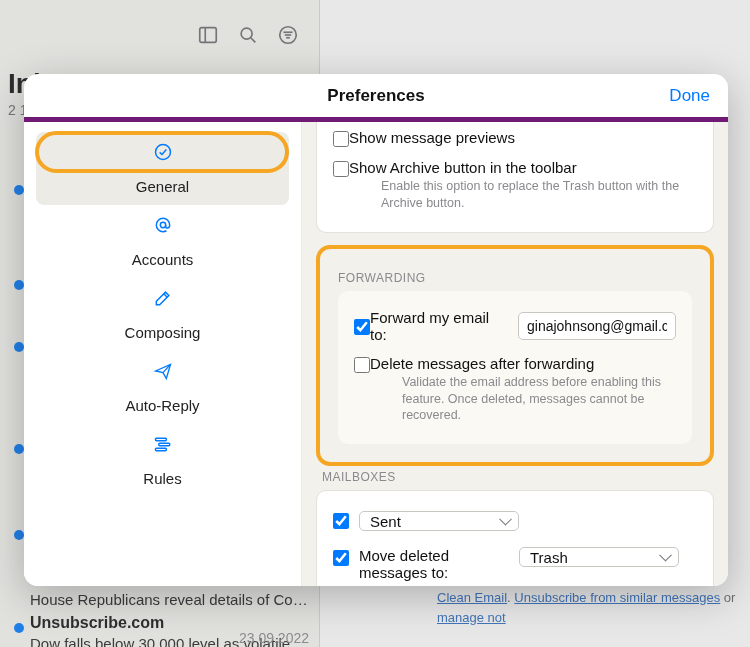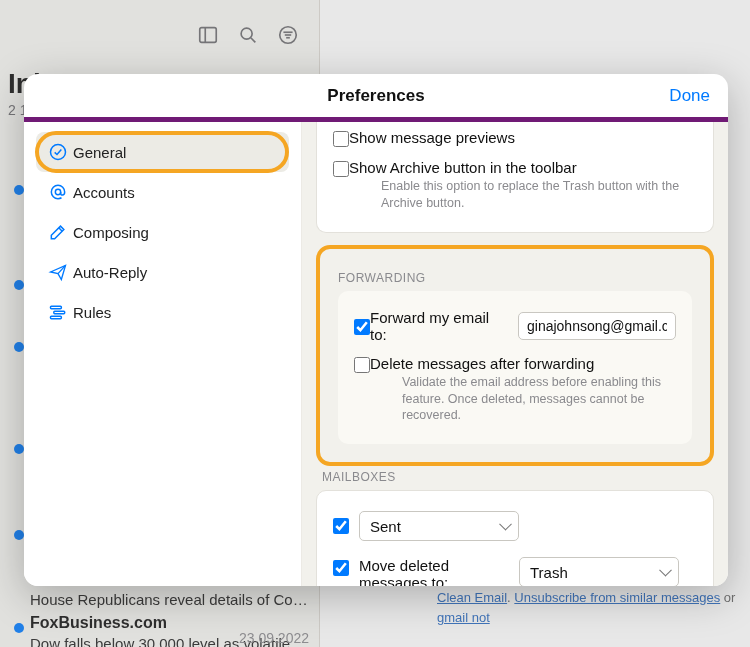--- a/index.html
+++ b/index.html
@@ -27,41 +27,41 @@
   .bg-footer a { color:#2a6cc4; text-decoration:underline; }
   
   
   .modal { position:absolute; left:24px; top:74px; width:704px; height:512px; background:#fff; border-radius:14px; box-shadow:0 10px 40px rgba(0,0,0,0.25); display:flex; flex-direction:column; overflow:hidden; }
   .modal-header { height:48px; border-bottom:5px solid #701a75; display:flex; align-items:center; justify-content:center; position:relative; }
   .modal-title { font-size:17px; font-weight:600; color:#111; }
   .modal-done { position:absolute; right:18px; font-size:17px; color:#007aff; cursor:pointer; }
   
   .modal-body { flex:1; display:flex; overflow:hidden; }
   .sidebar { width:278px; border-right:1px solid #eceae5; padding:10px 12px; background:#fff; }
-  .sidebar-item { display:flex; align-items:center; gap:5px; padding:10px 12px; border-radius:8px; font-size:15px; color:#222; cursor:pointer; }
+  .sidebar-item { display:flex; align-items:center; gap:16px; padding:10px 12px; border-radius:8px; font-size:15px; color:#222; cursor:pointer;flex-direction:column; }
   .sidebar-item.selected { background:#ecebe5; }
   .sidebar-item .sicon { width:20px; height:20px; color:#007aff; flex-shrink:0; }
   .highlight-general { position:absolute; border:4px solid #f5a623; border-radius:22px; pointer-events:none; }
   
   .content { flex:1; background:#f2f1ec; overflow:hidden; position:relative; }
   .content-inner { position:absolute; left:0; right:0; top:-30px; bottom:0; padding:0 14px 14px 14px; }
   
   .card { background:#fff; border:1px solid #e3e1db; border-radius:10px; padding:12px 16px 14px 16px; margin-bottom:12px; }
   .card.truncated-top { border-top-left-radius:0; border-top-right-radius:0; border-top:none; }
   
   .section-label { font-size:12px; letter-spacing:0.5px; color:#8a8a8e; margin:4px 0 6px 6px; }
   
   .row { display:flex; align-items:flex-start; padding:6px 0; }
   .row .cb { width:16px; height:16px; margin-top:2px; flex-shrink:0; accent-color:#007aff; }
   .row-body { flex:1; }
   .row-title { font-size:15px; color:#111; }
   .row-help { font-size:12.5px; color:#8a8a8e; margin-top:2px; line-height:1.35;margin-left:32px; }
   
   .inline-input { margin-left:8px; height:28px; border:1px solid #c9c7c1; border-radius:5px; padding:0 8px; font-size:14px; color:#111; background:#fff; width:158px; }
-  .dropdown { height:30px; border:1px solid #c9c7c1; border-radius:5px; padding:0 26px 0 10px; font-size:15px; color:#111; background:#fff; min-width:160px; position:relative; display:inline-flex; align-items:center; }
+  .dropdown { height:20px; border:1px solid #c9c7c1; border-radius:5px; padding:0 26px 0 10px; font-size:15px; color:#111; background:#fff; min-width:160px; position:relative; display:inline-flex; align-items:center; }
   .dropdown::after { content:""; position:absolute; right:8px; top:50%; width:8px; height:8px; border-right:1.5px solid #777; border-bottom:1.5px solid #777; transform:translateY(-70%) rotate(45deg); }
   
   .mrow { display:flex; align-items:center; gap:10px; padding:8px 0; }
   .mrow .cb { width:16px; height:16px; accent-color:#007aff; }
   .mlabel { font-size:15px; color:#111; flex:0 0 150px; }
   
   .forward-highlight { border:4px solid #f5a623; border-radius:14px; padding:12px; }
   .forward-highlight .section-label { margin-top:10px; }
   .forward-highlight .card { border:none; background:#faf9f4; border-radius:10px; margin:0 6px 6px 6px; }
   
@@ -101,33 +101,33 @@
     <div class="bg-dot" style="top:280px"></div>
     <div class="bg-dot" style="top:342px"></div>
     <div class="bg-dot" style="top:444px"></div>
     <div class="bg-dot" style="top:530px"></div>
 
     <div class="bg-article" style="top:588px">
       <div class="subj">House Republicans reveal details of   Commitm...</div>
     </div>
     <div class="bg-dot" style="top:623px"></div>
     <div class="bg-article" style="top:614px">
-      <div class="sender">FoxBusiness.com</div>
+      <div class="sender">Unsubscribe.com</div>
       <div class="date">23.09.2022</div>
       <div class="subj">Dow falls below 30,000 level as volatile week ...</div>
     </div>
   </div>
 
   <div class="bg-right">
     
   </div>
 
   <div class="bg-footer">
     <span>You are receiving this ❤️ because </span><a>cleanemailtest@icloud.com</a><span> </span><br>
-    <a>Clean Email</a><span>. </span><a>Unsubscribe from similar messages</a><span> or </span><a>gmail not</a>
+    <a>Clean Email</a><span>. </span><a>Unsubscribe from similar messages</a><span> or </span><a>manage not</a>
   </div>
 </div>
 <div class="bg-overlay"></div>
 
 <div class="modal">
   <div class="modal-header">
     <div class="modal-title">Preferences</div>
     <div class="modal-done">Done</div>
   </div>
   <div class="modal-body">

